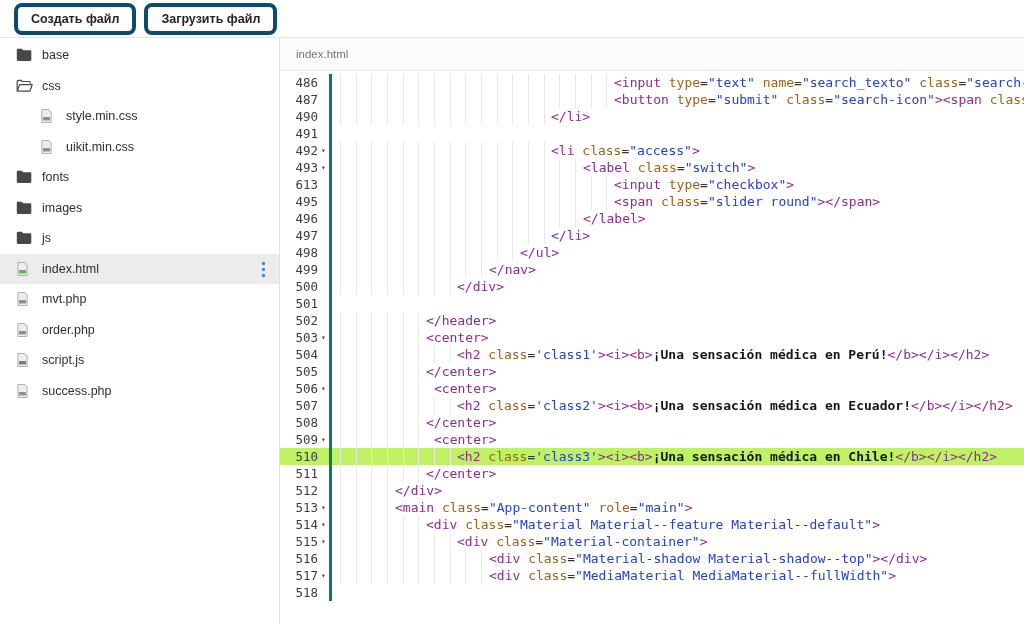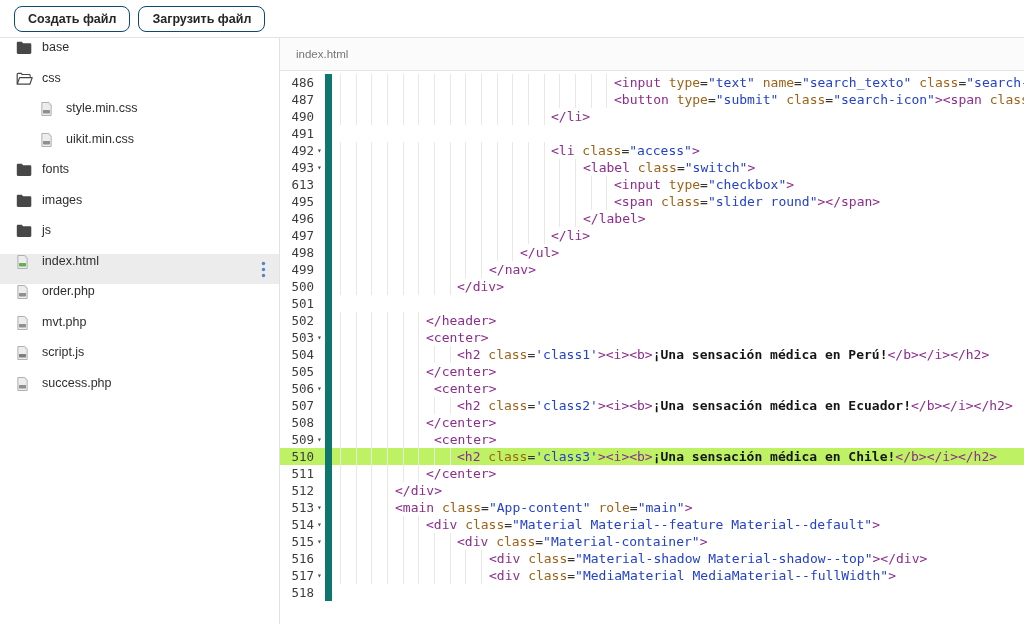--- a/index.html
+++ b/index.html
@@ -3,46 +3,46 @@
 <meta charset="utf-8">
 <style>
   html,body{margin:0;padding:0;background:#fff;}
   .app{width:1024px;height:625px;position:relative;overflow:hidden;background:#ffffff;
        font-family:"Liberation Sans",sans-serif;-webkit-font-smoothing:antialiased;}
 
   
   .toolbar{height:38px;display:flex;align-items:center;gap:8px;padding-left:14px;
            background:#ffffff;border-bottom:1px solid #e3e3e3;box-sizing:border-box;}
   .tb-btn{font-family:"Liberation Sans",sans-serif;font-size:12.5px;font-weight:600;color:#262626;
-          background:#fefefe;border:1px solid #0c4a6e;border-radius:8px;padding:5px 13px;
+          background:#fefefe;border:4px solid #0c4a6e;border-radius:8px;padding:5px 13px;
           cursor:pointer;line-height:14px;}
 
   
   .main{display:flex;height:586px;}
   .sidebar{width:280px;flex:none;border-right:1px solid #e2e2e2;box-sizing:border-box;
            padding-top:2px;overflow:hidden;background:#fff;}
-  .tree-item{height:30.5px;display:flex;padding-left:16px;cursor:pointer;
+  .tree-item{height:30.5px;display:flex;align-items:center;padding-left:16px;cursor:pointer;
              font-size:12.5px;color:#2e2e2e;box-sizing:border-box;position:relative;}
   .tree-item.child{padding-left:40px;}
   .tree-item.selected{background:#ececec;}
   .tree-icon{width:18px;height:16px;flex:none;margin-right:8px;display:flex;align-items:center;}
   .tree-label{white-space:nowrap;}
   .tree-menu{position:absolute;right:12px;top:7px;width:8px;height:16px;display:flex;
              justify-content:center;cursor:pointer;}
 
   
   .editor{flex:1;min-width:0;display:flex;flex-direction:column;background:#fff;}
   .tabbar{height:33px;flex:none;background:#fbfbfb;border-bottom:1px solid #e5e5e5;
           display:flex;align-items:center;padding-left:16px;box-sizing:border-box;}
   .tab-label{font-size:11.5px;color:#757575;cursor:pointer;}
   .code{flex:1;overflow:hidden;padding-top:3px;}
   .code-line{display:flex;height:17px;line-height:17px;white-space:pre;
              font-family:"DejaVu Sans Mono",monospace;font-size:13px;}
   .code-line.active{background:#bef264;}
-  .gutter{width:52px;flex:none;display:flex;align-items:center;border-right:7px solid #0f766e;
+  .gutter{width:52px;flex:none;display:flex;align-items:center;border-right:3px solid #0f766e;
           box-sizing:border-box;}
   .lnum{flex:1;text-align:right;color:#3c3c3c;font-size:12.5px;}
   .fold{width:11px;flex:none;font-size:8px;color:#4a4a4a;text-align:center;line-height:17px;cursor:pointer;}
   .lbody{flex:1;min-width:0;overflow:hidden;display:flex;padding-left:8px;}
   .ind-spacer{flex:none;align-self:stretch;
       background:repeating-linear-gradient(to right,#e8e8e8 0 1px,transparent 1px 15.66px);}
   .tk-tag{color:var(--c-tag);}
   .tk-attr{color:var(--c-attr);}
   .tk-str{color:var(--c-str);}
   .tk-op{color:var(--c-op);}
@@ -139,31 +139,31 @@
           </span>
         </div>
         <div class="tree-item">
           <span class="tree-icon">
             <svg width="13" height="16" viewBox="0 0 14 16">
               <path d="M2 1h7.5L12 3.5V15H2z" fill="#ededed" stroke="#ababab"></path>
               <path d="M9.5 1L12 3.5H9.5z" fill="#c9c9c9"></path>
               <rect x="3.2" y="9.2" width="7.6" height="3.6" rx="0.8" fill="#8f8f8f"></rect>
             </svg>
           </span>
+          <span class="tree-label">mvt.php</span>
+        </div>
+        <div class="tree-item">
+          <span class="tree-icon">
+            <svg width="13" height="16" viewBox="0 0 14 16">
+              <path d="M2 1h7.5L12 3.5V15H2z" fill="#ededed" stroke="#ababab"></path>
+              <path d="M9.5 1L12 3.5H9.5z" fill="#c9c9c9"></path>
+              <rect x="3.2" y="9.2" width="7.6" height="3.6" rx="0.8" fill="#8f8f8f"></rect>
+            </svg>
+          </span>
           <span class="tree-label">order.php</span>
-        </div>
-        <div class="tree-item">
-          <span class="tree-icon">
-            <svg width="13" height="16" viewBox="0 0 14 16">
-              <path d="M2 1h7.5L12 3.5V15H2z" fill="#ededed" stroke="#ababab"></path>
-              <path d="M9.5 1L12 3.5H9.5z" fill="#c9c9c9"></path>
-              <rect x="3.2" y="9.2" width="7.6" height="3.6" rx="0.8" fill="#8f8f8f"></rect>
-            </svg>
-          </span>
-          <span class="tree-label">mvt.php</span>
         </div>
         <div class="tree-item">
           <span class="tree-icon">
             <svg width="13" height="16" viewBox="0 0 14 16">
               <path d="M2 1h7.5L12 3.5V15H2z" fill="#ededed" stroke="#ababab"></path>
               <path d="M9.5 1L12 3.5H9.5z" fill="#c9c9c9"></path>
               <rect x="3.2" y="9.2" width="7.6" height="3.6" rx="0.8" fill="#7d7d7d"></rect>
             </svg>
           </span>
           <span class="tree-label">script.js</span>

